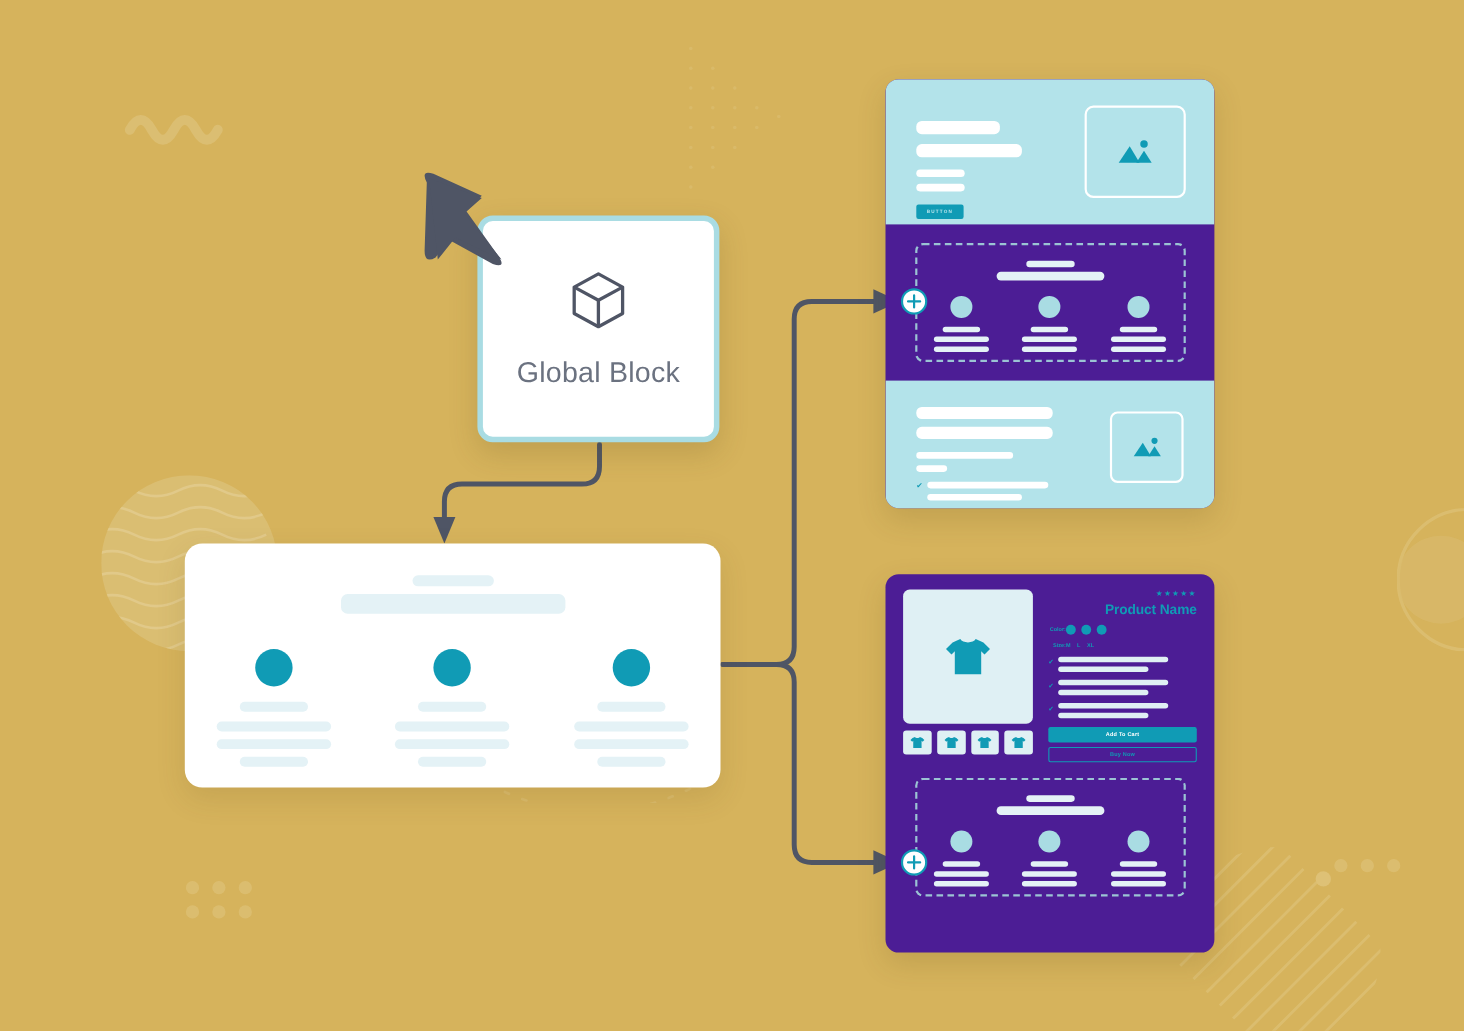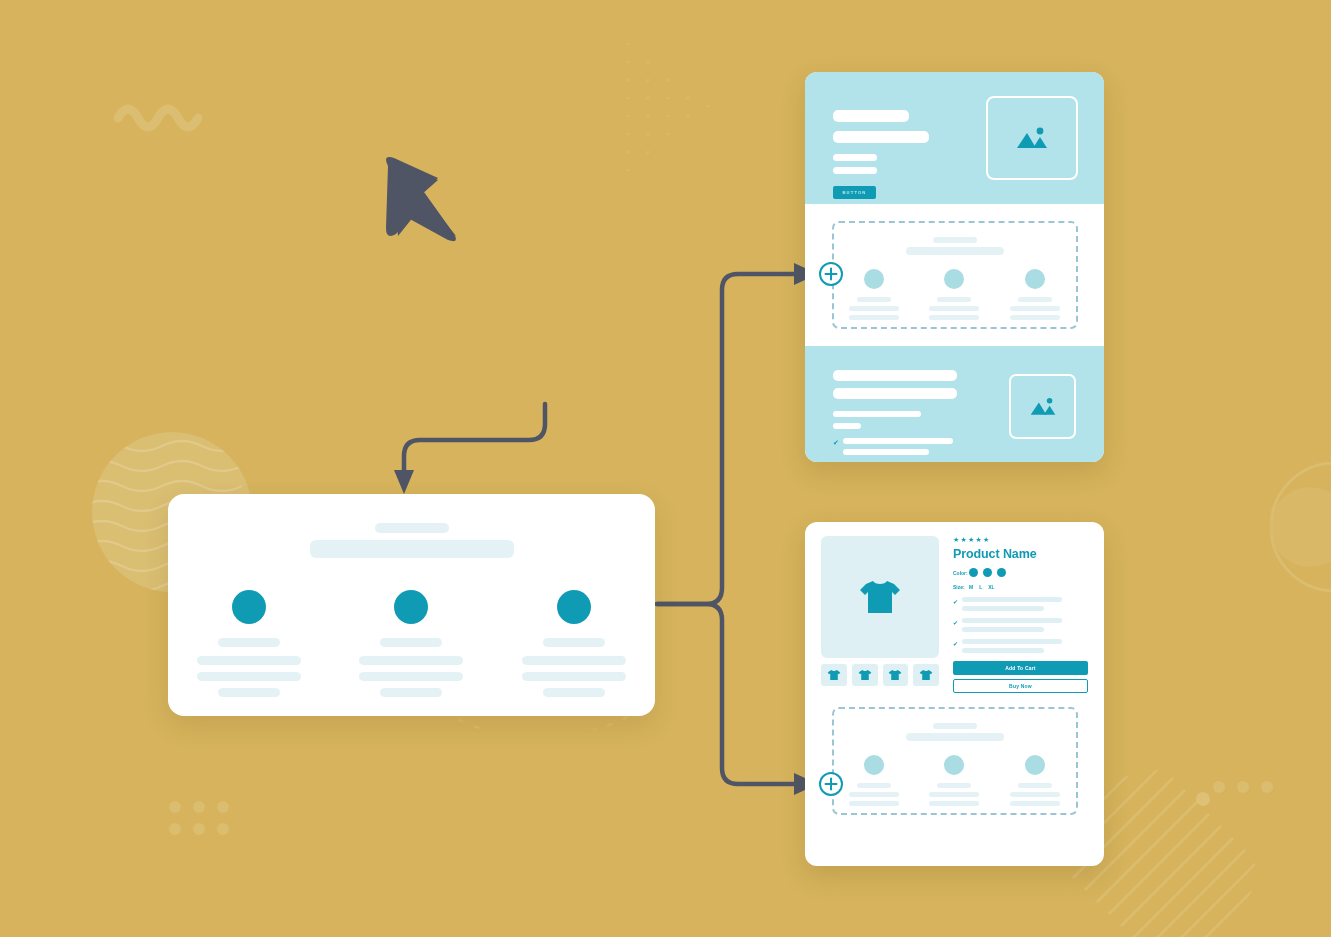--- a/index.html
+++ b/index.html
@@ -53,22 +53,22 @@
   .ic-l1 { width: 62px; height: 9px; margin-top: 14px; }
   .ic-l2 { width: 104px; height: 9px; margin-top: 9px; }
   .ic-l3 { width: 104px; height: 9px; margin-top: 7px; }
   .ic-l4 { width: 62px; height: 9px; margin-top: 7px; }
 
   
   .connectors { position: absolute; inset: 0; z-index: 15; }
 
   
   .page-card {
-    position: absolute; background: #ffffff; border-radius: 12px;
-    box-shadow: 0 10px 26px rgba(90,70,20,.16); overflow: hidden; z-index: 20;
+    position: absolute; background: #4c1d95; border-radius: 12px;
+    box-shadow: 0 10px 26px rgba(90,70,20,.16); overflow: hidden; z-index: 20; text-align: right;
   }
   .page-top { left: 805px; top: 72px; width: 299px; height: 390px; }
   .page-bottom { left: 805px; top: 522px; width: 299px; height: 344px; }
 
   .band { background: #B3E3EA; }
   .band-hero { height: 132px; position: relative; }
   .wbar { background: #fff; border-radius: 5px; }
 
   .hero-txt { position: absolute; left: 28px; top: 38px; }
   .hero-b1 { width: 76px; height: 12px; }
@@ -274,20 +274,28 @@
 
   <svg style="position:absolute;left:818px;top:261px;width:26px;height:26px;z-index:35" viewBox="0 0 26 26">
     <circle cx="13" cy="13" r="11" fill="#fff" stroke="#109BB5" stroke-width="2"></circle>
     <path d="M13 7.5 V18.5 M7.5 13 H18.5" stroke="#109BB5" stroke-width="2" stroke-linecap="round"></path>
   </svg>
   <svg style="position:absolute;left:818px;top:771px;width:26px;height:26px;z-index:35" viewBox="0 0 26 26">
     <circle cx="13" cy="13" r="11" fill="#fff" stroke="#109BB5" stroke-width="2"></circle>
     <path d="M13 7.5 V18.5 M7.5 13 H18.5" stroke="#109BB5" stroke-width="2" stroke-linecap="round"></path>
   </svg>
 
+  <div class="gb-card">
+    <svg class="gb-icon" viewBox="0 0 56 56">
+      <path d="M28 4 L50 16 L50 40 L28 52 L6 40 L6 16 Z" fill="none" stroke="#4F5565" stroke-width="3" stroke-linejoin="round"></path>
+      <path d="M6 16 L28 28 L50 16" fill="none" stroke="#4F5565" stroke-width="3" stroke-linejoin="round"></path>
+      <path d="M28 28 L28 52" fill="none" stroke="#4F5565" stroke-width="3"></path>
+    </svg>
+    <span class="gb-label">Global Block</span>
+  </div>
 
   <svg class="cursor-arrow" viewBox="0 0 100 102">
     <path d="M10 18 Q4 6 16 10 L60 30 L46 44 L76 86 Q82 96 70 92 L30 70 L18 86 Q8 92 8 80 Z" fill="#4F5565"></path>
     <path d="M12 14 L60 32 L44 46 L78 88 L36 68 L20 88 Z" fill="#4F5565"></path>
   </svg>
 
   <div class="instance-card">
     <div class="bar ic-head ic-head-1"></div>
     <div class="bar ic-head" style="top:46px;width:204px;height:18px;"></div>
     <div class="ic-cols">

